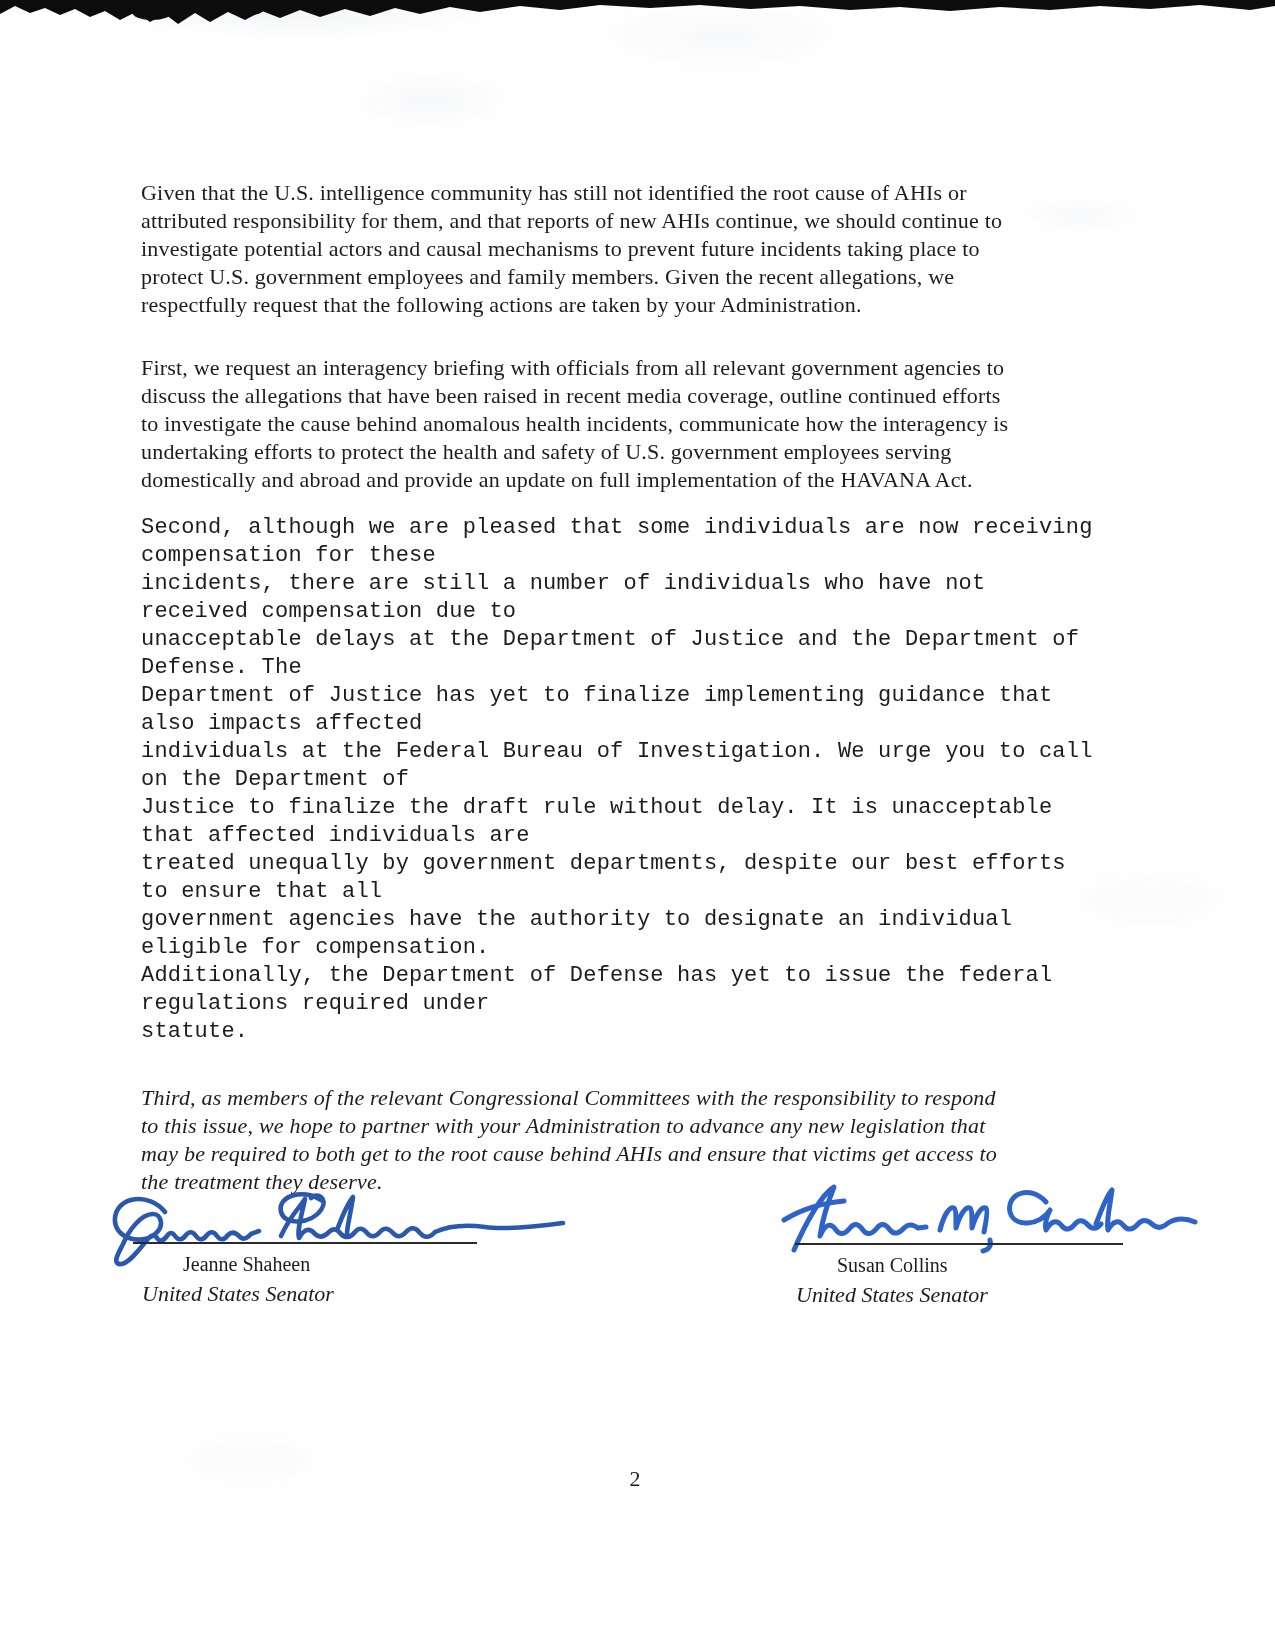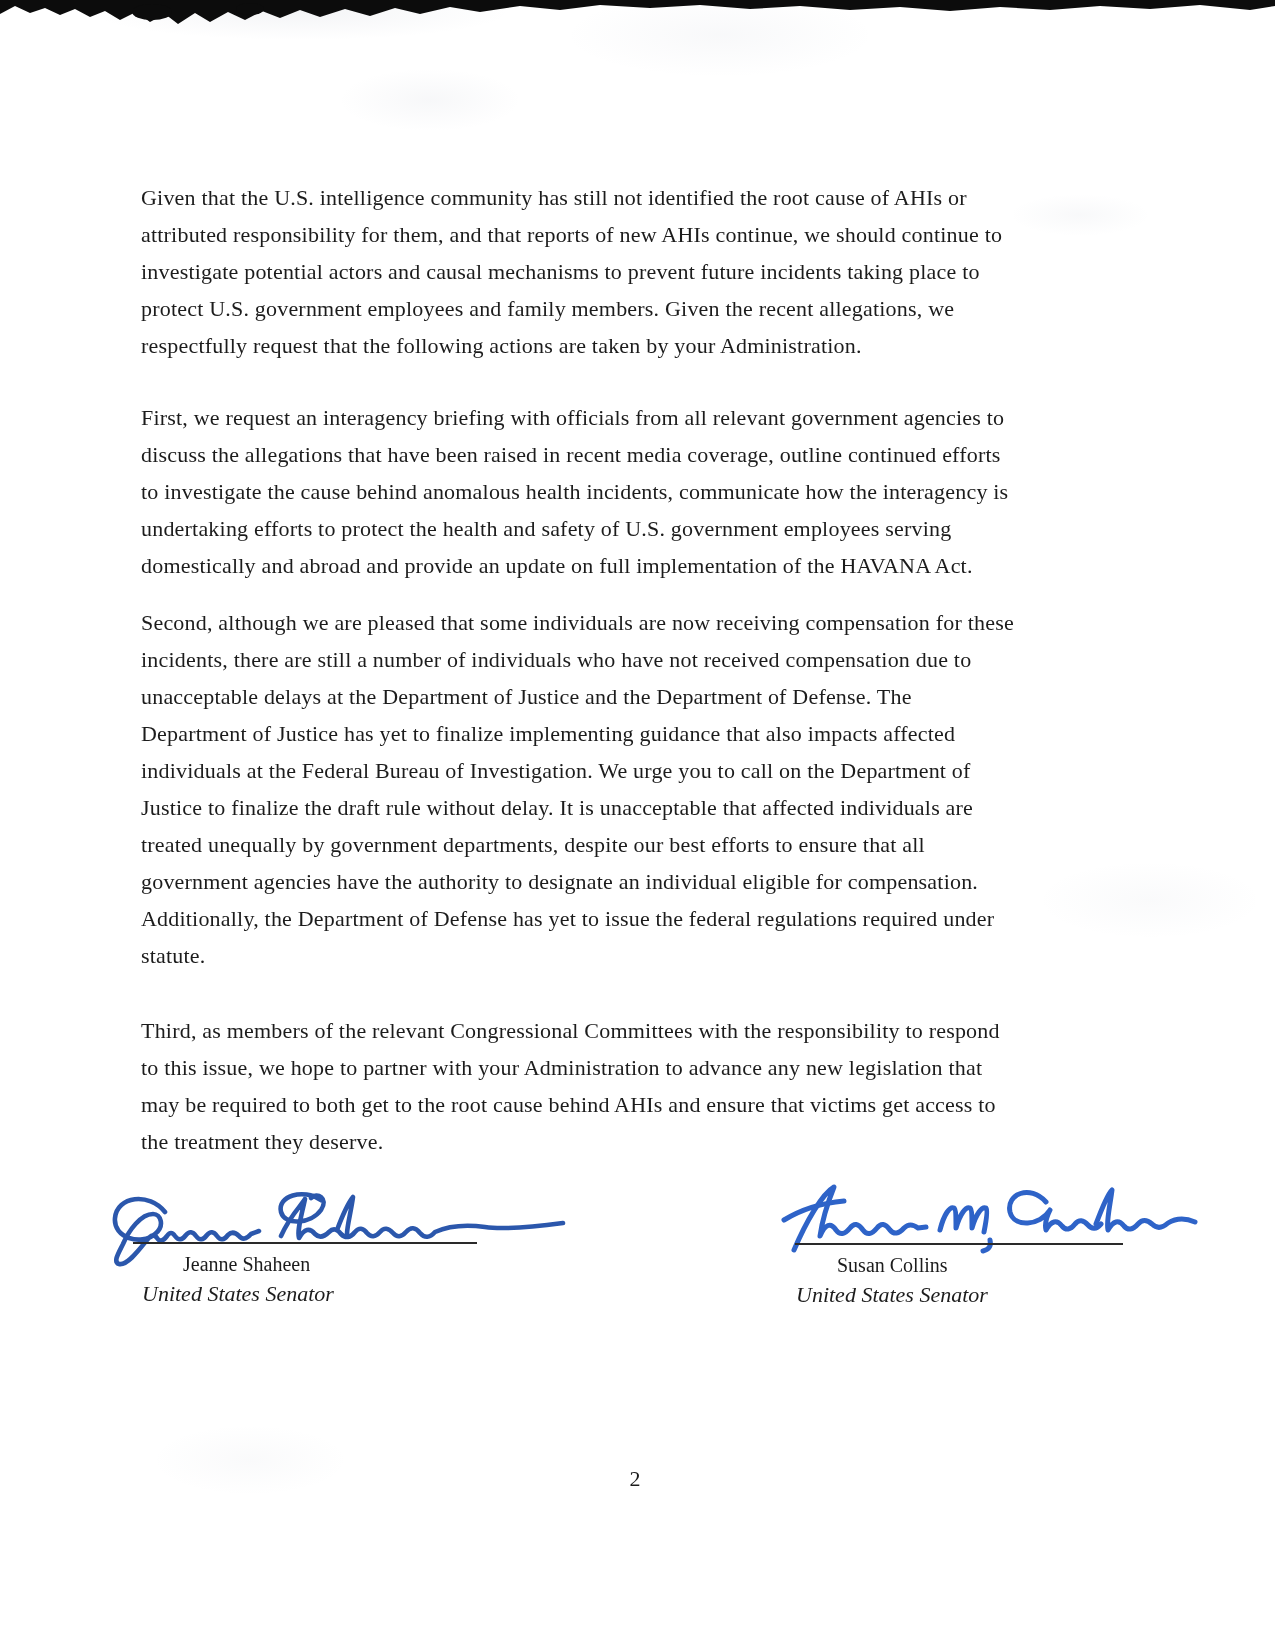--- a/index.html
+++ b/index.html
@@ -25,31 +25,31 @@
   .top-artifact {
     position: absolute; top: 0; left: 0;
     width: 1275px; height: 30px;
     display: block;
   }
   .content {
     position: absolute;
     left: 141px; top: 179px;
     width: 960px;
     font-size: 22px;
-    line-height: 37px;
+    line-height: 28px;
     letter-spacing: 0.2px;
   }
   .para {
     margin: 0;
     white-space: pre-line; 
   }
   .m1 { margin-bottom: 35px; }
   .m2 { margin-bottom: 20px; }
-  .m3 { margin-bottom: 38px; }
-  .m4 { margin-bottom: 19px; }
+  .m3 { margin-bottom: 38px; font-family: Liberation Mono, monospace; }
+  .m4 { margin-bottom: 19px; font-style: italic; }
   .m5 { margin-bottom: 27px; }
   .closing { margin: 0; }
   .sig-script { position: absolute; display: block; }
   .sig-script path { fill: none; stroke-linecap: round; stroke-linejoin: round; }
   .sig-shaheen path { stroke: #2b57ac; stroke-width: 4.6px; }
   .sig-collins path { stroke: #2e63c8; stroke-width: 5px; }
   .sig-line { position: absolute; height: 2px; background: #2a2a2a; }
   .sig-line-shaheen { left: 133px; top: 1242px; width: 344px; }
   .sig-line-collins { left: 795px; top: 1243px; width: 328px; }
   .sig-name { position: absolute; font-size: 20px; line-height: 26px; margin-left: 41px; }

